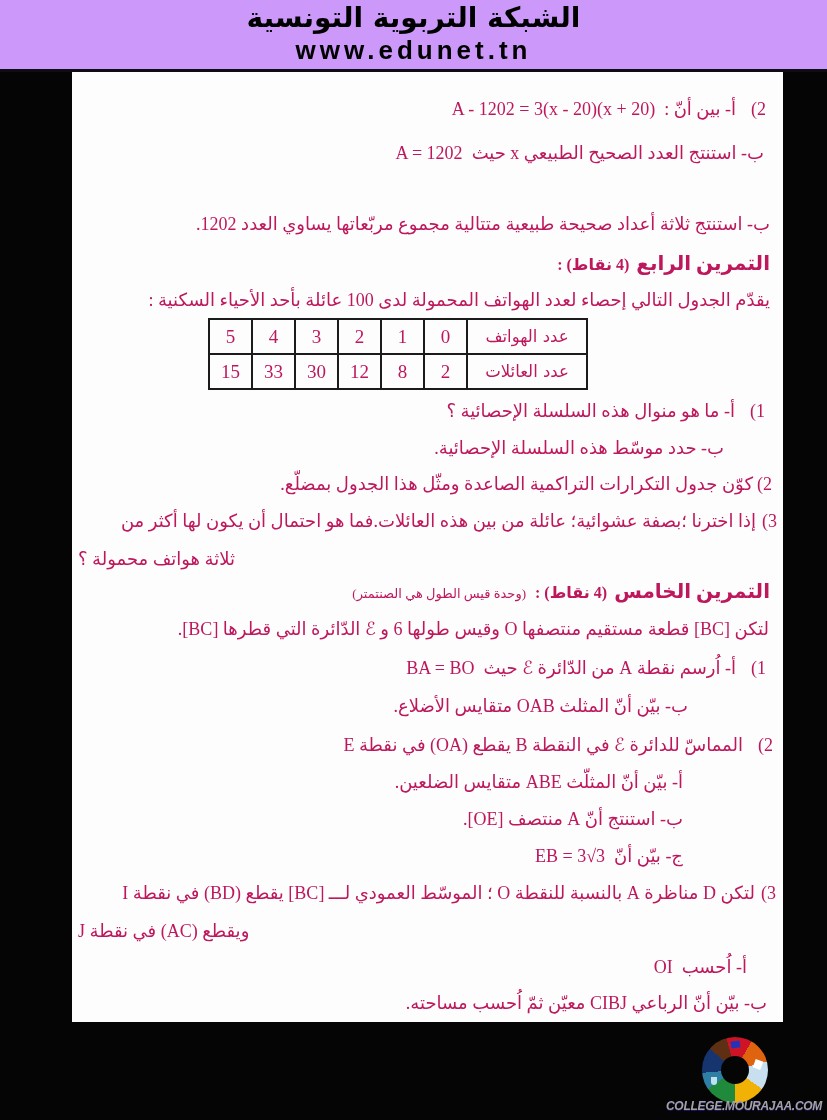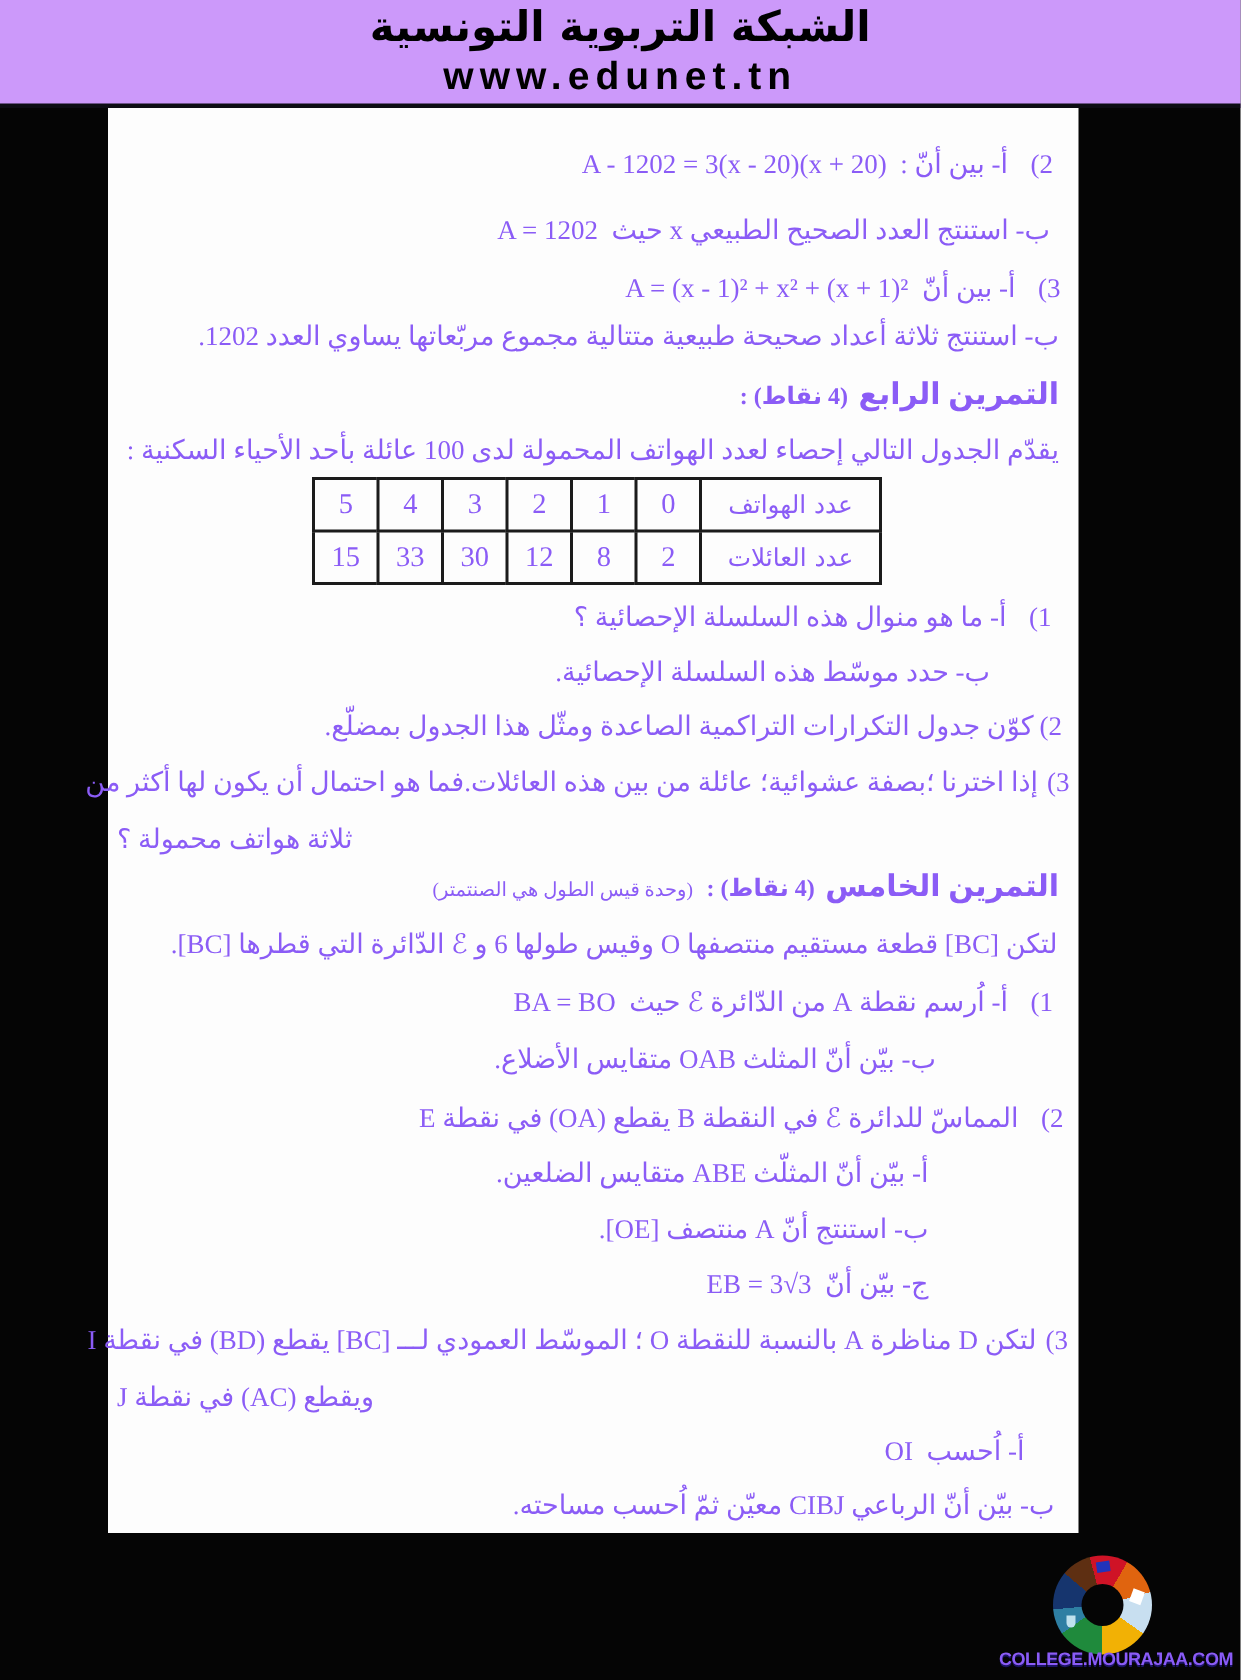--- a/index.html
+++ b/index.html
@@ -17,22 +17,22 @@
   .site-title {
     font-family:"DejaVu Sans",sans-serif; font-weight:bold;
     font-size:28px; line-height:34px; padding-top:1px;
   }
   .site-url {
     font-family:"Liberation Sans","DejaVu Sans",sans-serif; font-weight:bold;
     font-size:26px; line-height:30px; letter-spacing:4px;
   }
   
   .page {
-    position:absolute; left:72px; top:72px; width:647px; height:950px;
-    background:#fdfdfd; color:#8b5cf6;
+    position:absolute; left:72px; top:72px; width:711px; height:950px;
+    background:#fdfdfd; color:#be185d;
   }
   .line {
     position:absolute; direction:rtl; white-space:nowrap;
     font-size:18px; line-height:24px;
   }
   .num { margin-left:15px; }
   .formula {
     direction:ltr; unicode-bidi:isolate;
     margin-right:9px; margin-left:4px;
     font-family:"Liberation Serif","DejaVu Serif",serif;
@@ -73,41 +73,38 @@
     width:28px; height:28px; border-radius:50%; background:#050505;
   }
   .logo-mark { position:absolute; }
   .mark-cap    { left:29px; top:4px;  width:9px; height:7px; background:#2233bb; transform:rotate(-8deg); }
   .mark-paper  { left:52px; top:23px; width:8px; height:9px; background:#ffffff; transform:rotate(20deg); }
   .mark-flask  { left:9px;  top:40px; width:6px; height:8px; background:#bfe2ee; border-radius:0 0 4px 4px; }
   .logo-caption {
     position:absolute; left:666px; top:1099px; width:140px;
     text-align:center; font-family:"Liberation Sans","DejaVu Sans",sans-serif;
     font-weight:bold; font-size:12px; letter-spacing:-0.3px;
-    color:#8b5cf6; text-shadow:0 1px 0 #1b1464;
+    color:#a3a3a3; text-shadow:0 1px 0 #1b1464;font-style:italic;
   }
 </style>
 </head>
 <body>
 
 <div class="banner">
   <div class="site-title">الشبكة التربوية التونسية</div>
   <div class="site-url">www.edunet.tn</div>
 </div>
 
 <div class="page">
 
   <div class="line" style="top:25px; right:17px;">
     <span class="num">2)</span><span>أ- بين أنّ :</span><span class="formula">A - 1202 = 3(x - 20)(x + 20)</span>
   </div>
   <div class="line" style="top:69px; right:19px;">
     <span>ب- استنتج العدد الصحيح الطبيعي x حيث</span><span class="formula">A = 1202</span>
-  </div>
-  <div class="line" style="top:108px; right:12px;">
-    <span class="num">3)</span><span>أ- بين أنّ</span><span class="formula">A = (x - 1)² + x² + (x + 1)²</span>
   </div>
   <div class="line" style="top:140px; right:13px;">
     <span>ب- استنتج ثلاثة أعداد صحيحة طبيعية متتالية مجموع مربّعاتها يساوي العدد 1202.</span>
   </div>
 
   <div class="line" style="top:179px; right:13px;">
     <span class="ex-title">التمرين الرابع</span><span class="points">(4 نقاط) :</span>
   </div>
   <div class="line" style="top:216px; right:13px;">
     <span>يقدّم الجدول التالي إحصاء لعدد الهواتف المحمولة لدى 100 عائلة بأحد الأحياء السكنية :</span>

